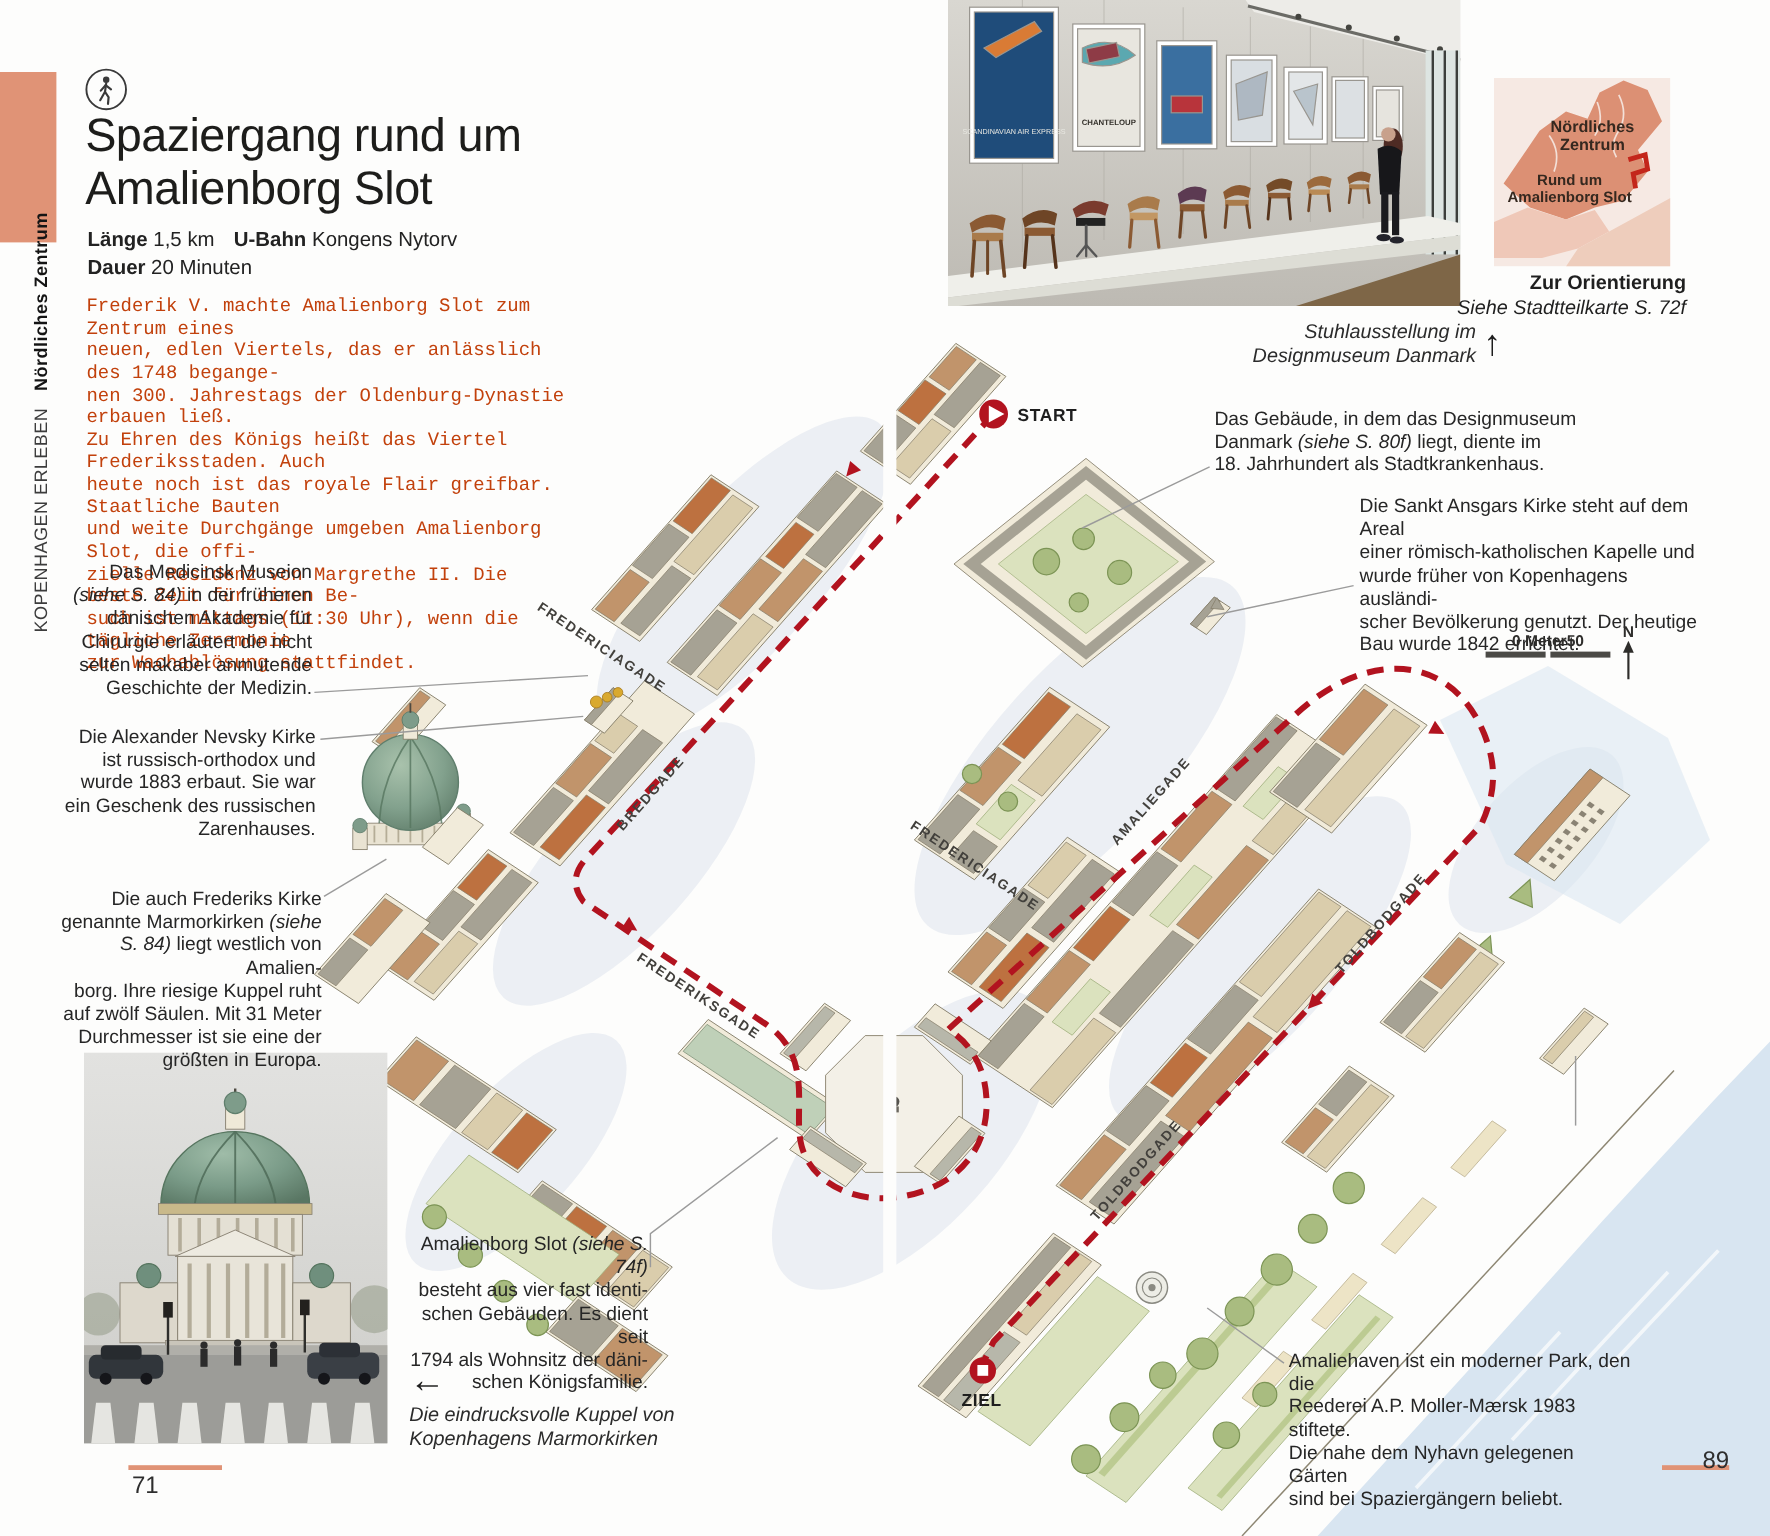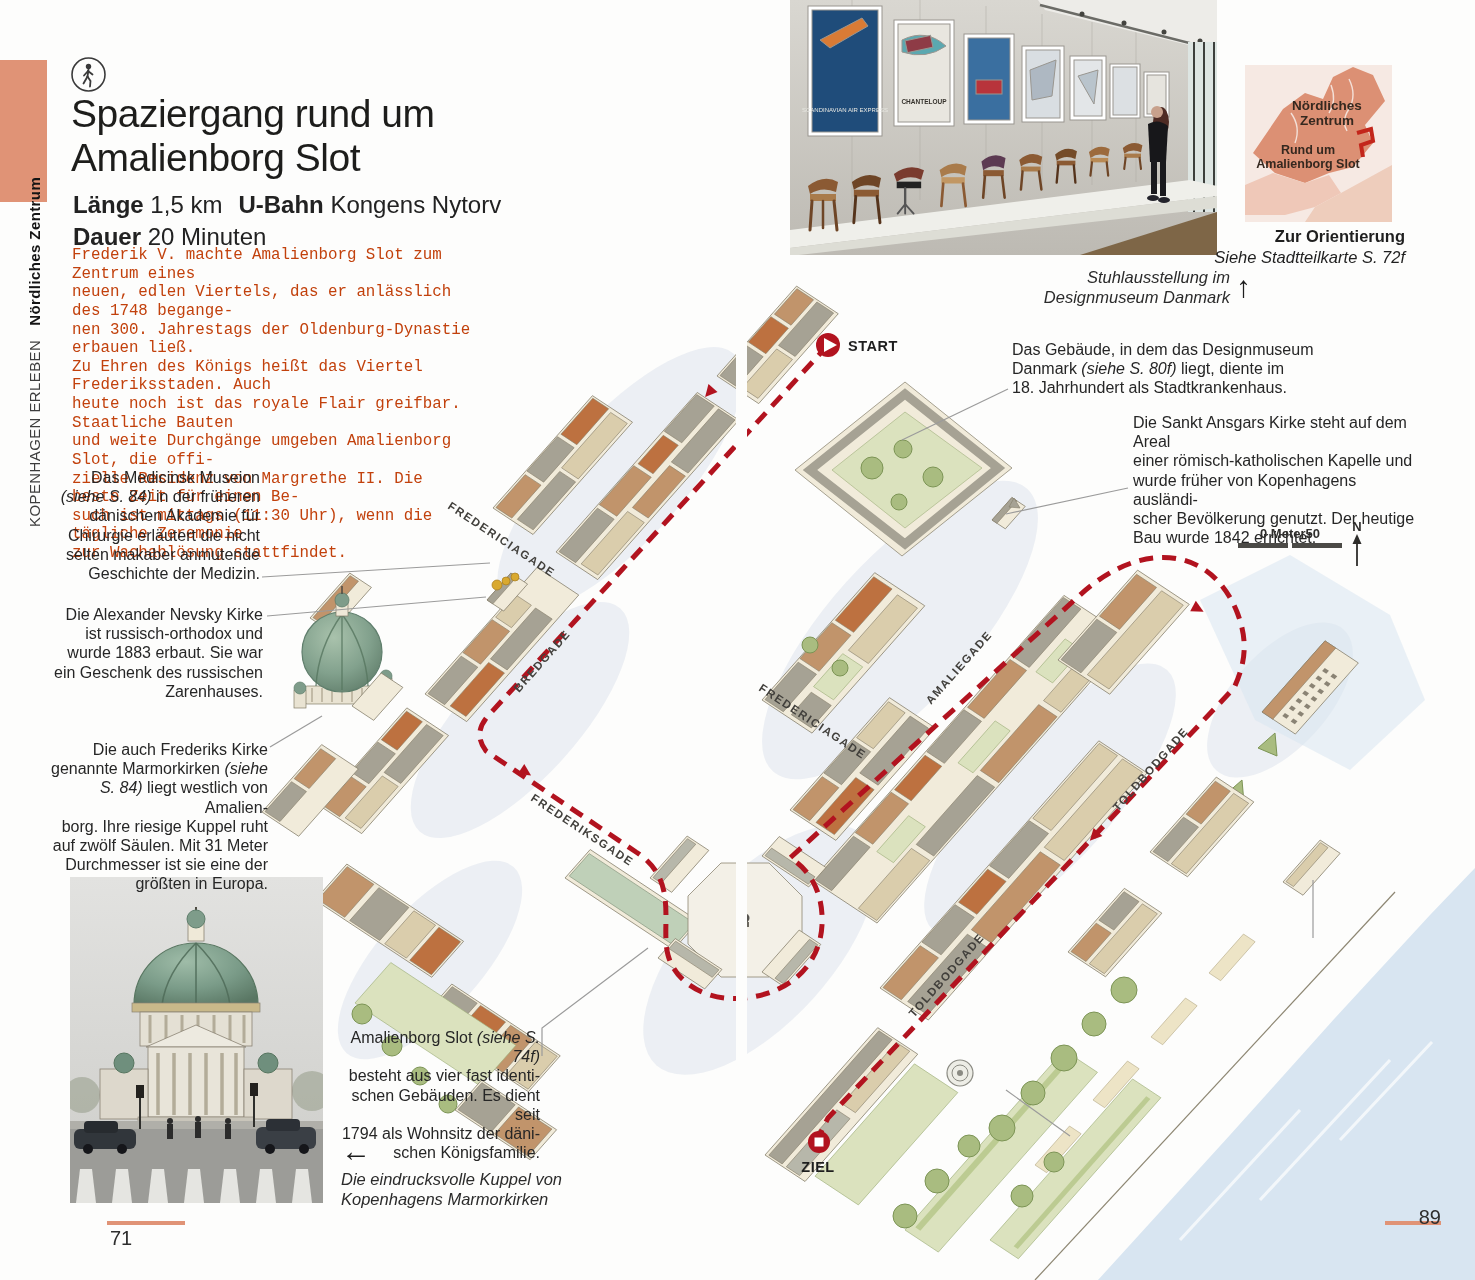--- a/index.html
+++ b/index.html
@@ -10,21 +10,21 @@
   .b{font-weight:700;}
   
   .accent{left:0;top:60px;width:47px;height:142px;background:#E09376;}
   .vside{left:26px;top:527px;transform:rotate(-90deg);transform-origin:0 0;white-space:nowrap;
          font-size:15px;letter-spacing:.4px;color:#3C3C3C;z-index:4;}
   .vside .chap{font-weight:700;color:#141414;margin-left:14px;}
   
   .walkicon{left:70px;top:56px;z-index:4;}
   h1.title{left:71px;top:92px;margin:0;font-size:39px;font-weight:400;letter-spacing:-.5px;
            line-height:1.12;color:#1D1D1B;white-space:pre-line;position:absolute;z-index:4;}
-  .meta{left:73px;top:189px;font-size:24px;line-height:1.34;color:#222;z-index:4;}
+  .meta{left:73px;top:189px;font-size:17px;line-height:1.34;color:#222;z-index:4;}
   .meta .gap{display:inline-block;width:16px;}
   .intro{left:72px;top:246px;width:400px;font-size:15.8px;line-height:1.18;color:#c2410c;
          white-space:pre-line;z-index:4;font-family:Liberation Mono, monospace;}
   
   .ann{position:absolute;font-size:16px;line-height:1.2;color:#262626;white-space:pre-line;z-index:4;}
   .ra{text-align:right;}
   
   .cap{position:absolute;font-style:italic;font-size:16.5px;line-height:1.2;color:#2B2B2B;
        white-space:pre-line;z-index:4;}
   .arrowglyph{position:absolute;font-size:30px;color:#1d1d1d;z-index:4;line-height:1;}
@@ -496,20 +496,24 @@
 schen Königsfamilie.</span></div>
 
   <div class="ann" style="left:1012px;top:340px;width:305px"><span>Das Gebäude, in dem das Designmuseum
 Danmark </span><span class="it">(siehe S. 80f)</span><span> liegt, diente im
 18. Jahrhundert als Stadtkrankenhaus.</span></div>
   <div class="ann" style="left:1133px;top:413px;width:285px"><span>Die Sankt Ansgars Kirke steht auf dem Areal
 einer römisch-katholischen Kapelle und
 wurde früher von Kopenhagens ausländi-
 scher Bevölkerung genutzt. Der heutige
 Bau wurde 1842 errichtet.</span></div>
+  <div class="ann" style="left:1074px;top:1125px;width:285px"><span>Amaliehaven ist ein moderner Park, den die
+Reederei A.P. Moller-Mærsk 1983 stiftete.
+Die nahe dem Nyhavn gelegenen Gärten
+sind bei Spaziergängern beliebt.</span></div>
 
   <div class="photo" style="left:790px;top:0;width:427px;height:255px;">
     <svg width="427" height="255" viewBox="0 0 427 255">
       <defs>
           <linearGradient id="wall" x1="0" y1="0" x2="0" y2="1">
             <stop offset="0" stop-color="#D9D7D1"></stop>
             <stop offset="1" stop-color="#BDBAB3"></stop>
           </linearGradient>
         </defs>
       <rect width="427" height="255" fill="url(#wall)"></rect>

